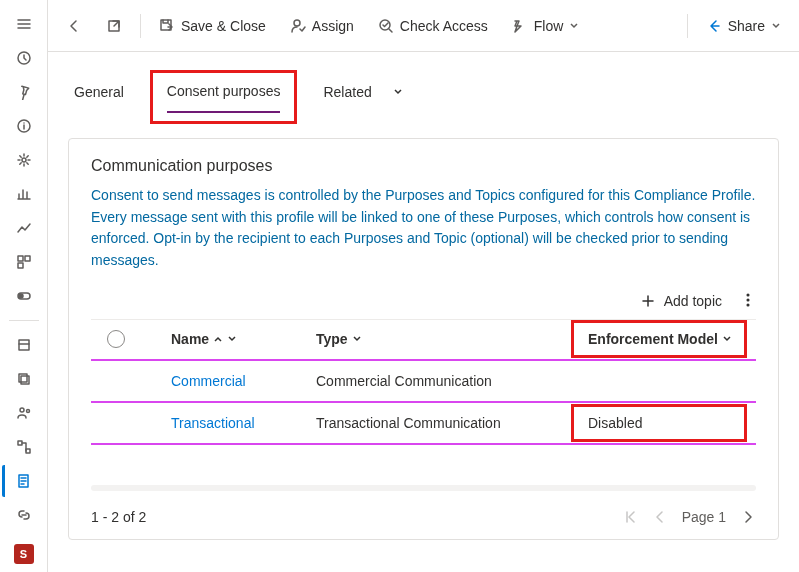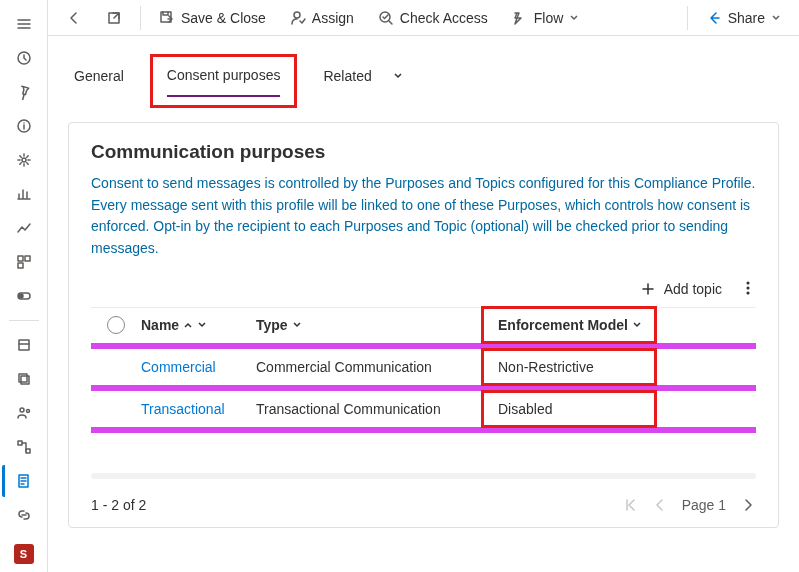--- a/index.html
+++ b/index.html
@@ -2,37 +2,37 @@
 <html><head>
 <meta charset="utf-8">
 <style>
 * { box-sizing: border-box; margin: 0; padding: 0; }
 body { font-family: "Segoe UI", -apple-system, sans-serif; font-size: 14px; color: #323130; background: #fff; width: 799px; height: 572px; overflow: hidden; display: flex; }
 .rail { width: 48px; border-right: 1px solid #e1dfdd; display: flex; flex-direction: column; align-items: center; padding-top: 8px; gap: 2px; }
 .rail-item { width: 40px; height: 32px; display: flex; align-items: center; justify-content: center; color: #605e5c; cursor: pointer; border-radius: 2px; }
 .rail-item.active { border-left: 3px solid #0078d4; margin-left: -3px; }
 .rail-badge { width: 20px; height: 20px; background: #b3261e; color: #fff; border-radius: 3px; display: flex; align-items: center; justify-content: center; font-size: 11px; font-weight: 600; margin-top: auto; margin-bottom: 8px; }
 .main { flex: 1; display: flex; flex-direction: column; }
-.toolbar { height: 36px; border-bottom: 1px solid #e1dfdd; display: flex; align-items: center; padding: 0 8px; gap: 4px; }
+.toolbar { height: 52px; border-bottom: 1px solid #e1dfdd; display: flex; align-items: center; padding: 0 8px; gap: 4px; }
 .toolbar-sep { width: 1px; height: 24px; background: #e1dfdd; margin: 0 4px; }
 .toolbar-btn { display: flex; align-items: center; gap: 6px; padding: 6px 10px; cursor: pointer; color: #323130; border-radius: 2px; }
 .toolbar-btn svg { color: #605e5c; }
 .spacer { flex: 1; }
 .tabs { display: flex; align-items: center; gap: 20px; padding: 18px 20px 0; }
 .tab { padding: 4px 6px 14px; cursor: pointer; color: #323130; }
 .tab.highlight { border: 3px solid #e61b1b; padding: 10px 14px 8px; }
 .tab.highlight span { display: inline-block; padding-bottom: 12px; border-bottom: 2px solid #701a75; }
 .tab-drop { display: flex; align-items: center; gap: 21px; }
 .card { margin: 14px 20px; border: 1px solid #e1dfdd; border-radius: 4px; padding: 18px 22px 14px; }
-.card-title { font-weight: 700; font-size: 19px; margin-bottom: 10px; }
+.card-title { font-weight: 400; font-size: 16px; margin-bottom: 10px; }
 .card-desc { color: #0369a1; line-height: 1.55; font-size: 14px; }
 .topic-bar { display: flex; align-items: center; justify-content: flex-end; gap: 18px; margin: 20px 0 8px; }
 .add-topic { display: flex; align-items: center; gap: 8px; cursor: pointer; text-align: right; }
 .grid { width: 100%; }
-.grid-head, .grid-row { display: flex; align-items: center; border-bottom: 6px solid #d946ef; height: 42px; }
+.grid-head, .grid-row { display: flex; align-items: center; border-bottom: 2px solid #d946ef; height: 42px; gap: 30px; }
 .grid-head { border-top: 1px solid #edebe9; }
 .col-chk { width: 50px; display: flex; justify-content: center; }
 .col-name { width: 115px; }
 .col-type { width: 225px; }
 .col-enf { width: 176px; }
 .head-cell { display: flex; align-items: center; gap: 4px; font-weight: 600; cursor: pointer; }
 .radio { width: 18px; height: 18px; border: 1px solid #8a8886; border-radius: 50%; }
 .link { color: #0078d4; cursor: pointer; }
 .enf-highlight { border: 3px solid #e61b1b; padding: 8px 0; position: relative; top: 0; }
 .col-enf .head-cell, .col-enf .enf-cell { padding-left: 14px; }
@@ -253,23 +253,20 @@
               <svg class="chev" viewBox="0 0 10 10">
                 <path d="M2 3l3 3 3-3" stroke="currentColor" fill="none" stroke-width="1.5"></path>
               </svg>
             </div>
           </div>
       </div>
       <div class="grid-row">
         <div class="col-chk"></div>
         <div class="col-name link">Commercial</div>
         <div class="col-type">Commercial Communication</div>
-        <div class="col-enf enf-highlight">
-            <div class="enf-cell">Non-Restrictive</div>
-          </div>
       </div>
       <div class="grid-row">
         <div class="col-chk"></div>
         <div class="col-name link">Transactional</div>
         <div class="col-type">Transactional Communication</div>
         <div class="col-enf enf-highlight">
             <div class="enf-cell">Disabled</div>
           </div>
       </div>
     </div>

